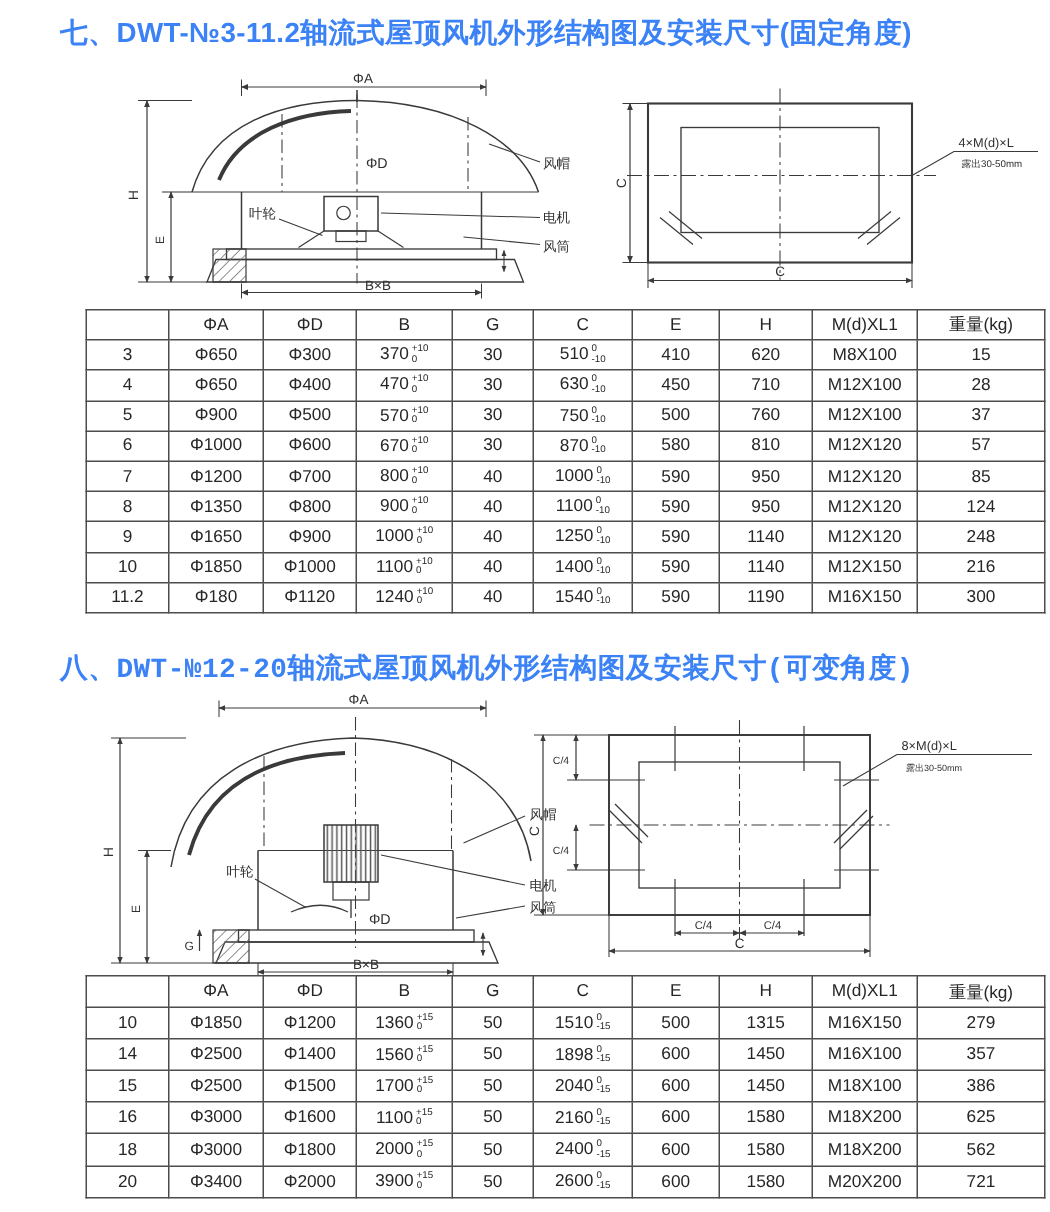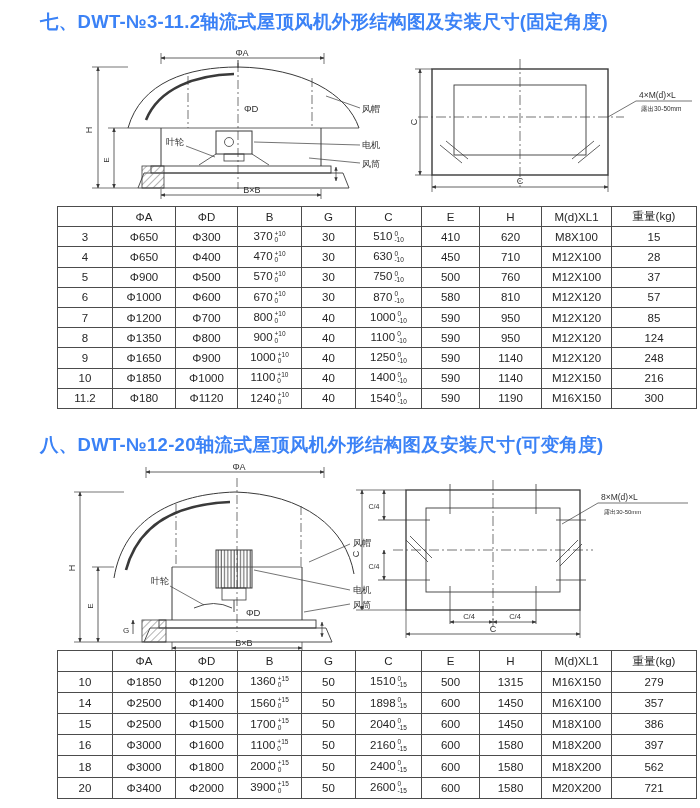--- a/index.html
+++ b/index.html
@@ -6,21 +6,21 @@
   html,body { background:#ffffff; }
   body {
     width:700px; height:808px; position:relative; overflow:hidden;
     font-family:"Liberation Sans", sans-serif; color:#2b2b2b;
   }
   .title {
     position:absolute; left:40px; font-size:18.5px; font-weight:bold;
     letter-spacing:.3px; color:#3b82f6; white-space:nowrap;
   }
   #title-7 { top:9px; }
-  #title-8 { top:432px; }
+  #title-8 { top:432px;font-family:Liberation Mono, monospace; }
   .dwg { position:absolute; }
   #dwg-7-left  { left:66px;  top:48px; }
   #dwg-7-right { left:410px; top:57px; }
   #dwg-8-left  { left:54px;  top:462px; }
   #dwg-8-right { left:348px; top:472px; }
   svg text { font-family:"Liberation Sans", sans-serif; fill:#303030; }
   table.spec {
     position:absolute; left:57px; width:639px; border-collapse:collapse;
     table-layout:fixed; font-size:11.5px; color:#262626; background:#fff;
   }
@@ -519,21 +519,21 @@
             <i>0</i>
           </span></td>
         <td>50</td>
         <td><span>2160</span><span class="tol">
             <i>0</i>
             <i>-15</i>
           </span></td>
         <td>600</td>
         <td>1580</td>
         <td>M18X200</td>
-        <td>397</td>
+        <td>625</td>
       </tr>
       <tr>
         <td>18</td>
         <td>Φ3000</td>
         <td>Φ1800</td>
         <td><span>2000</span><span class="tol">
             <i>+15</i>
             <i>0</i>
           </span></td>
         <td>50</td>

